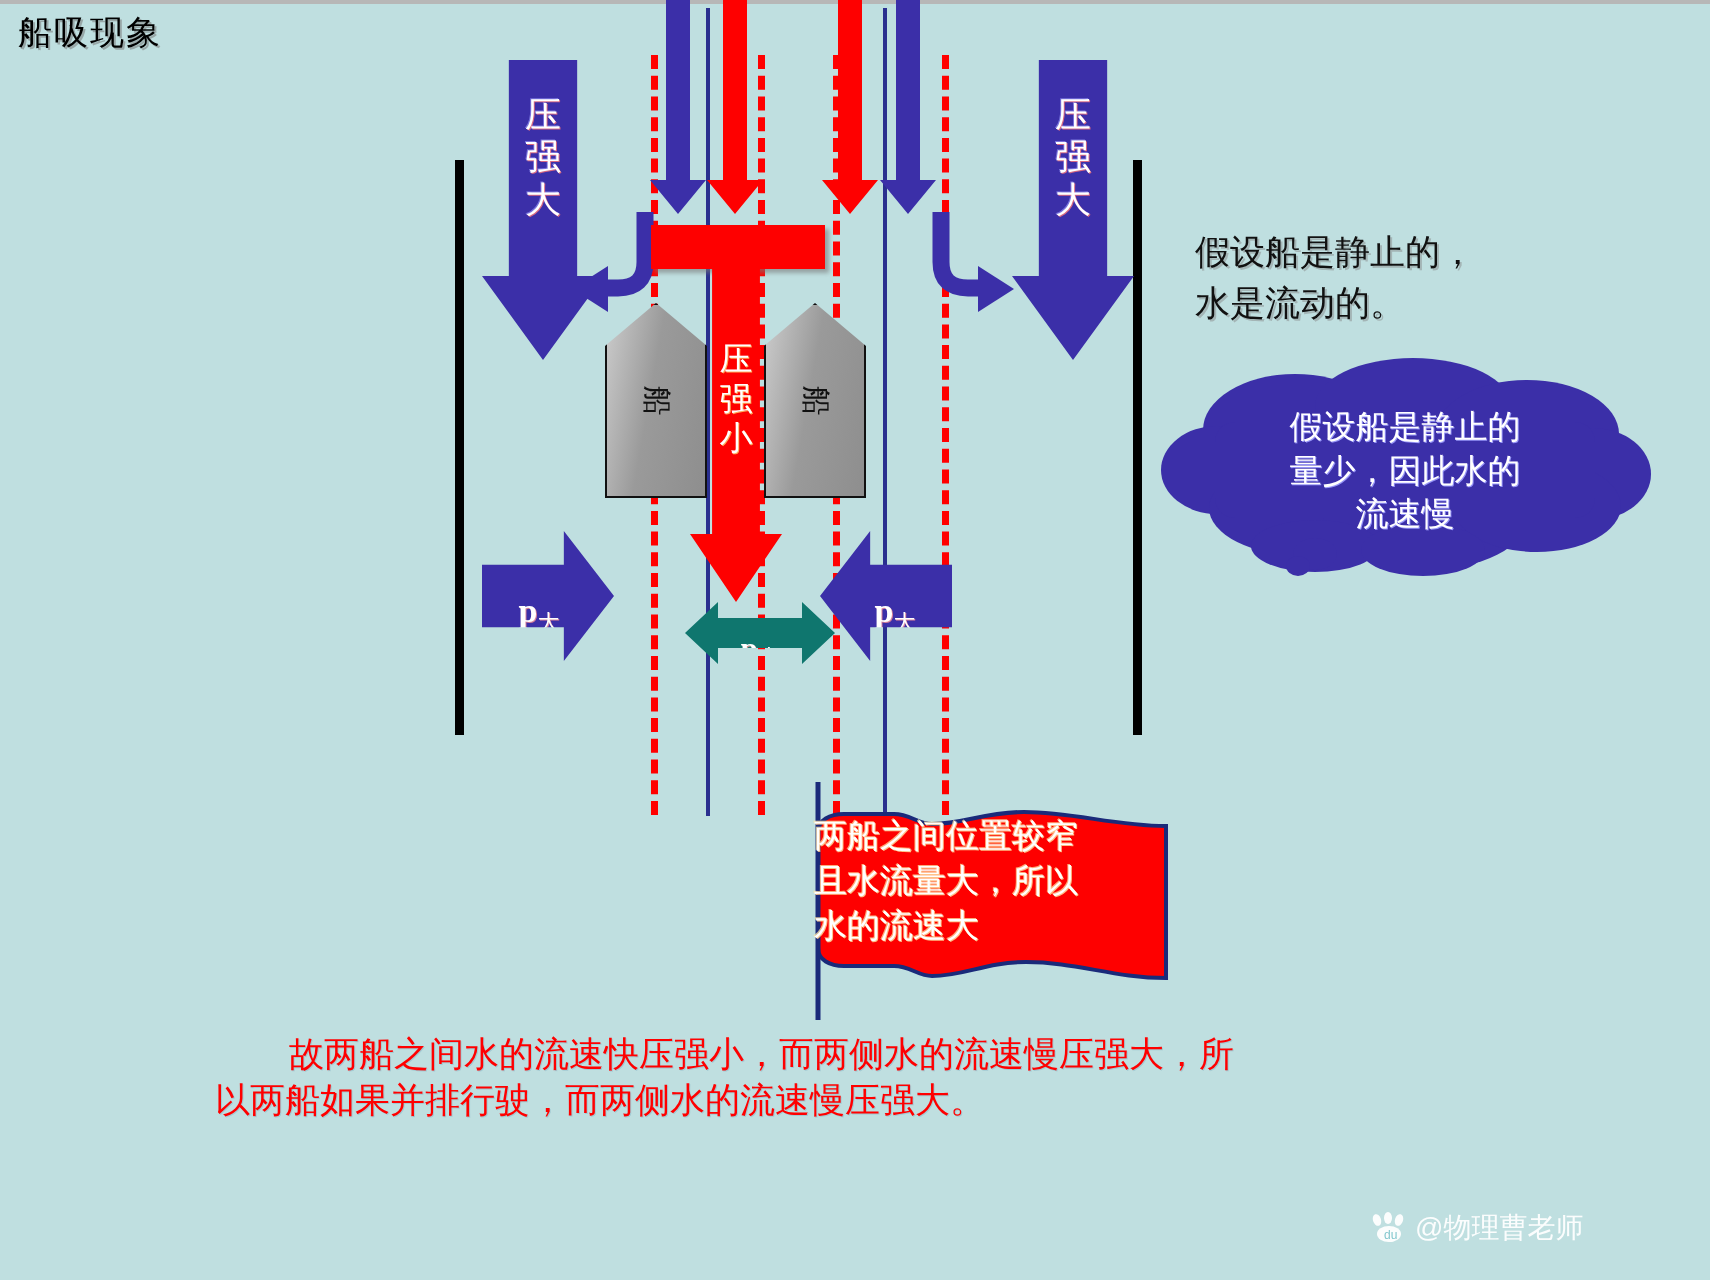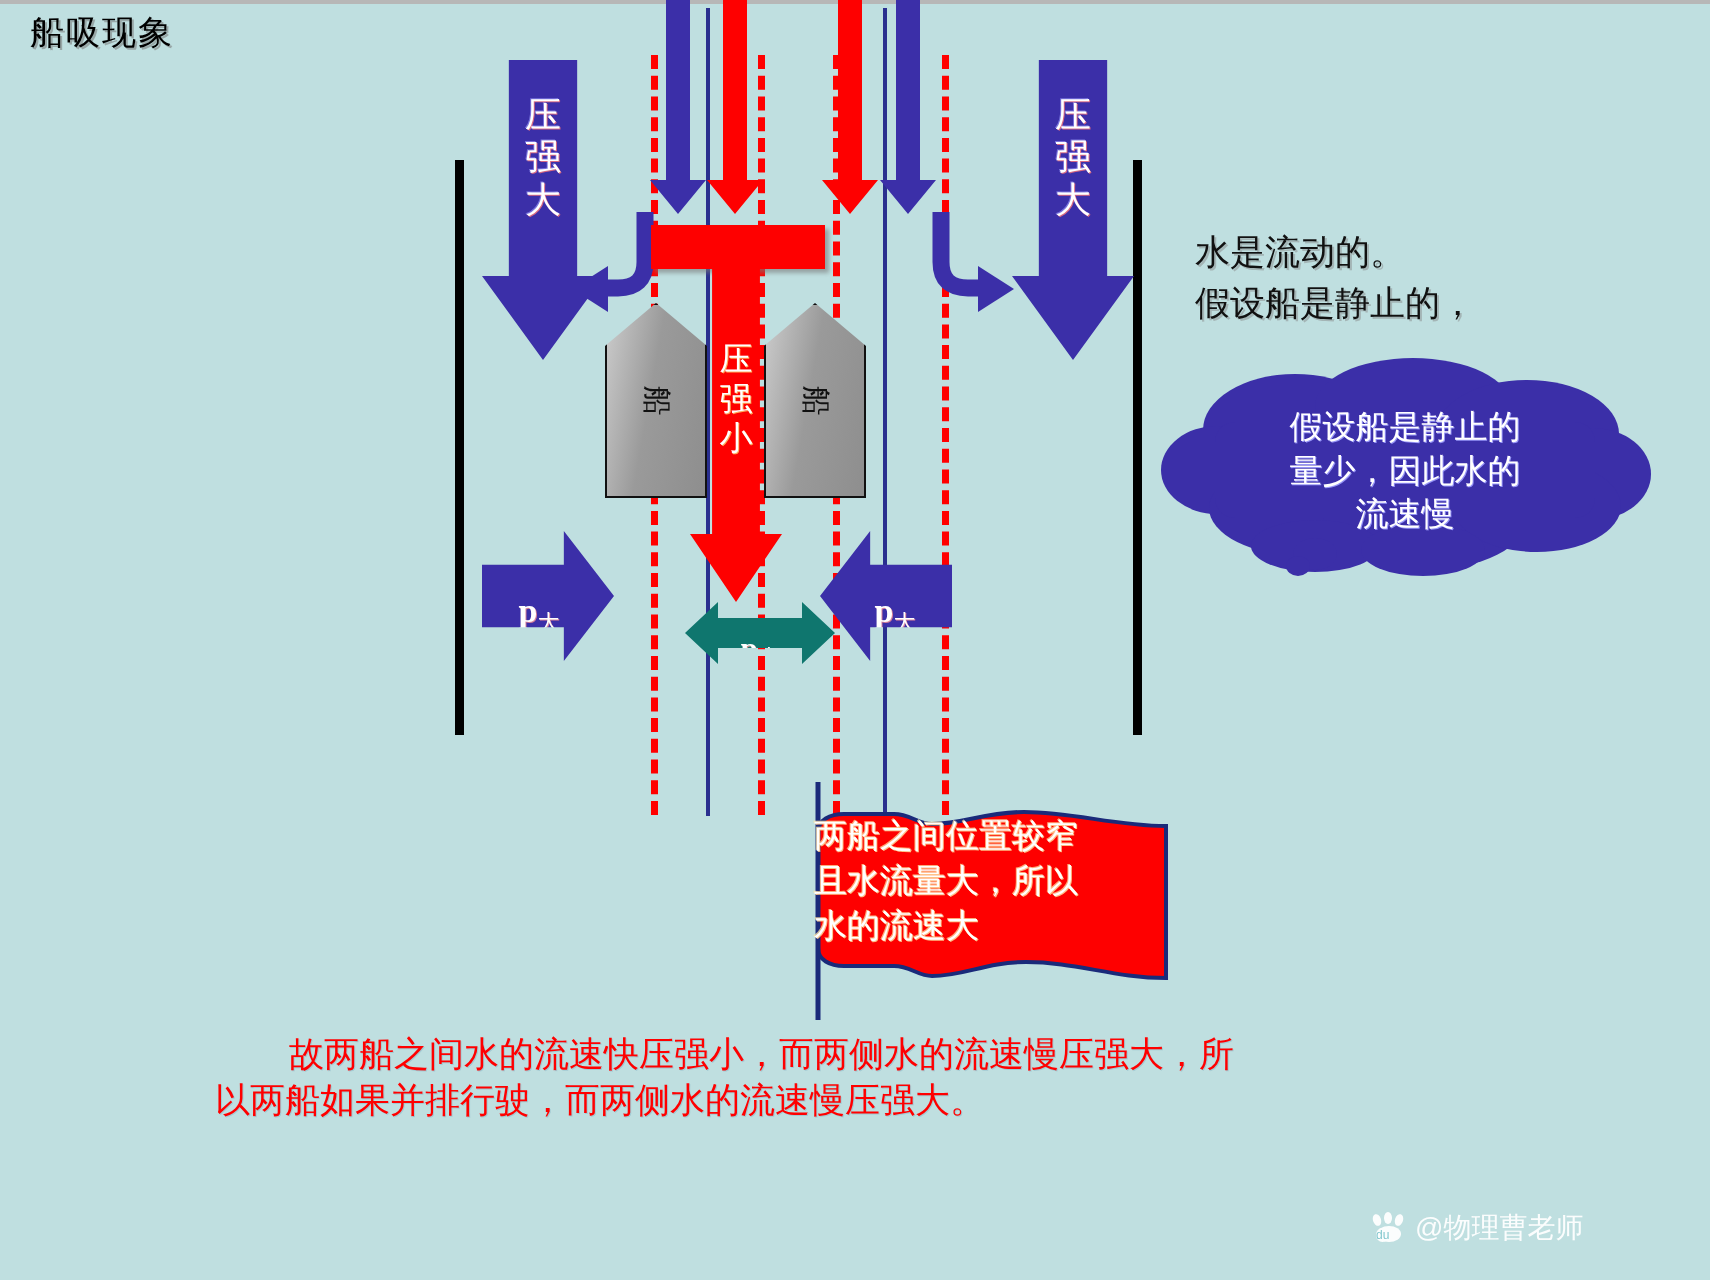--- a/index.html
+++ b/index.html
@@ -6,21 +6,21 @@
   html, body {
     width: 1710px; height: 1280px;
     background: #bfdfe0;
     font-family: "Liberation Serif", "DejaVu Serif", serif;
     overflow: hidden;
   }
   #stage { position: relative; width: 1710px; height: 1280px; background: #bfdfe0; }
 
   
   #title {
-    position: absolute; left: 30px; top: 10px;
+    position: absolute; left: 18px; top: 10px;
     font-size: 34px; color: #000; letter-spacing: 2px;
     text-shadow: 2px 2px 0 rgba(120,120,120,.55);
   }
 
   
   .wall {
     position: absolute; width: 9px; background: #000;
   }
   #wall-left  { left: 455px; top: 160px; height: 575px; }
   #wall-right { left: 1133px; top: 160px; height: 575px; }
@@ -169,21 +169,21 @@
     width: 34px; height: 30px; position: relative;
   }
   #watermark .baidu-paw span {
     position: absolute; background: #fff; border-radius: 50%;
   }
   #watermark .p1 { width: 8px; height: 12px; left: 1px;  top: 1px; transform: rotate(-18deg); }
   #watermark .p2 { width: 8px; height: 12px; left: 12px; top: -1px; }
   #watermark .p3 { width: 8px; height: 12px; left: 23px; top: 1px; transform: rotate(18deg); }
   #watermark .p4 { width: 24px; height: 16px; left: 5px; top: 13px; border-radius: 8px 8px 10px 10px; }
   #watermark .du {
-    position: absolute; left: 4px; top: 15px; color: #7fc6cd;
+    position: absolute; left: 12px; top: 15px; color: #7fc6cd;
     font-size: 12px; font-family: "Liberation Sans", sans-serif; background: transparent;
     border-radius: 0; width: auto; height: auto;
   }
   .top-strip { position:absolute; left:0; top:0; width:1710px; height:4px; background:#b7b7b7; }
 </style>
 </head>
 <body>
 
 <div id="stage">
 
@@ -265,22 +265,22 @@
     </span>
   </div>
 
   <div id="red-dbl">
     <span class="side-label">
       <span>p</span><sub>小</sub>
     </span>
   </div>
 
   <div id="note-text">
+    <div>假设船是静止的，</div>
     <div>水是流动的。</div>
-    <div>假设船是静止的，</div>
   </div>
 
   <div id="cloud-wrap">
     <svg width="500" height="230" style="position:absolute;left:0;top:0">
       <g fill="#3b2fa8">
         <ellipse cx="140" cy="72" rx="92" ry="56"></ellipse>
         <ellipse cx="258" cy="48" rx="98" ry="48"></ellipse>
         <ellipse cx="372" cy="76" rx="92" ry="54"></ellipse>
         <ellipse cx="438" cy="116" rx="58" ry="46"></ellipse>
         <ellipse cx="62" cy="112" rx="56" ry="44"></ellipse>

